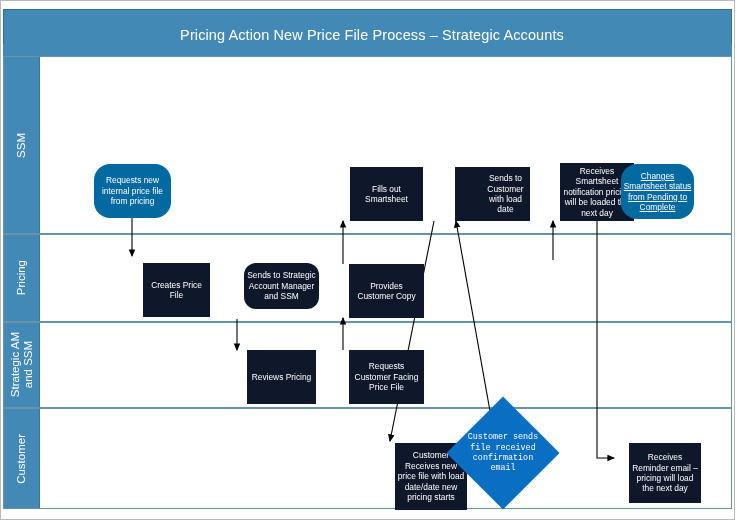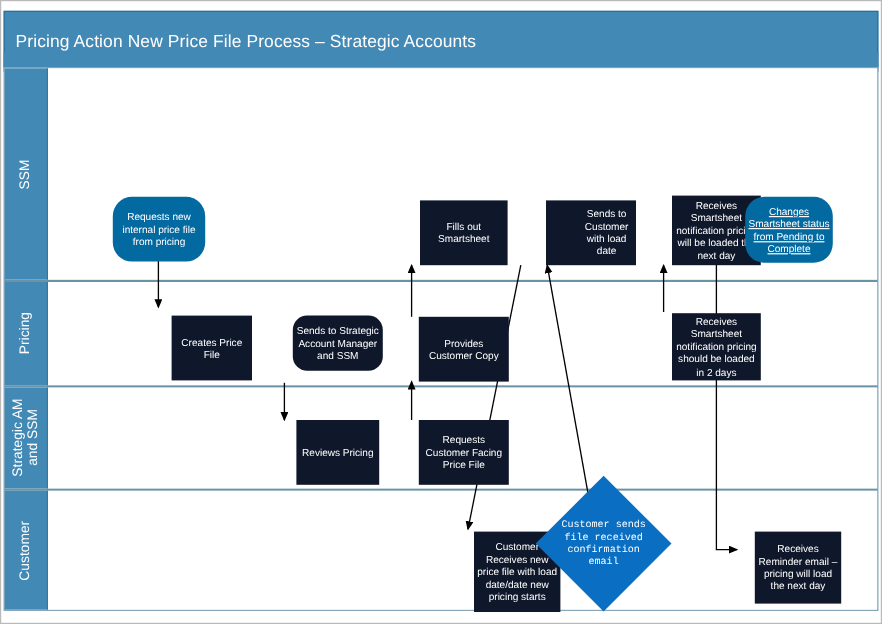--- a/index.html
+++ b/index.html
@@ -5,21 +5,21 @@
   html,body{margin:0;padding:0;background:#ffffff;}
   body{font-family:"Liberation Sans",sans-serif;}
   #canvas{position:relative;width:737px;height:522px;overflow:hidden;background:#ffffff;}
 
   
   .page-frame{position:absolute;left:0;top:0;width:735px;height:520px;border:1px solid #b9b9b9;box-sizing:border-box;}
 
   
   .title-bar{position:absolute;left:3px;top:9px;width:729px;height:51px;
     background:#4389b5;border:1px solid #2e6f97;box-sizing:border-box;
-    display:flex;align-items:center;padding-left:9px;}
+    display:flex;align-items:center;padding-left:9px;justify-content:center;}
   .title-bar .title-text{color:#ffffff;font-size:14.5px;letter-spacing:.1px;white-space:nowrap;}
 
   
   .sub-strip{position:absolute;left:3px;top:44px;width:729px;height:12px;background:#4389b5;}
 
   
   .pool{position:absolute;left:3px;top:56px;width:729px;height:453px;box-sizing:border-box;
         border:1px solid #6b93a8;background:#ffffff;}
 
   
@@ -150,23 +150,20 @@
     </div>
 
     <div class="node rect" style="left:516px;top:163px;width:74px;height:58px;">
       <span>Receives Smartsheet notification pricing will be loaded the next day</span>
     </div>
 
     <div class="node oval" style="left:621px;top:164px;width:73px;height:55px;text-decoration:underline;">
       <span>Changes Smartsheet status from Pending to Complete</span>
     </div>
 
-    <div class="node rect" style="left:516px;top:261px;width:74px;height:56px;">
-      <span>Receives Smartsheet notification pricing should be loaded in 2 days</span>
-    </div>
 
     <div class="node rect" style="left:351px;top:443px;width:72px;height:67px;">
       <span>Customer Receives new price file with load date/date new pricing starts</span>
     </div>
 
     <div class="node diamond" style="left:463px;top:413px;width:80px;height:80px;font-family:Liberation Mono, monospace;">
       <div class="dshape"></div>
       <span class="dlabel">Customer sends file received confirmation email</span>
     </div>
 

